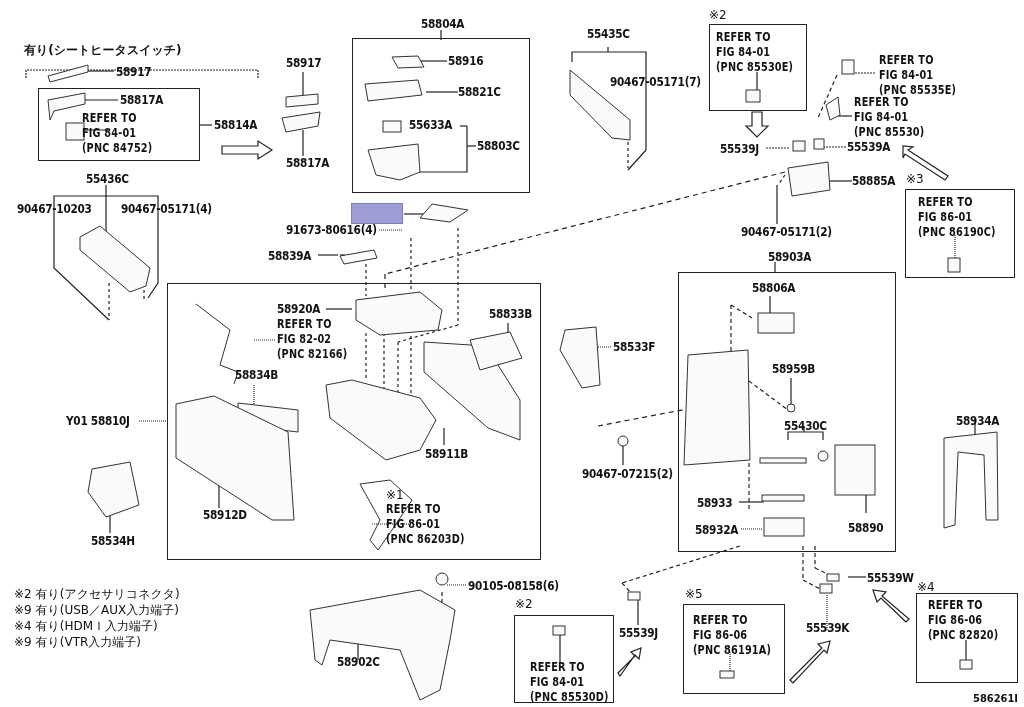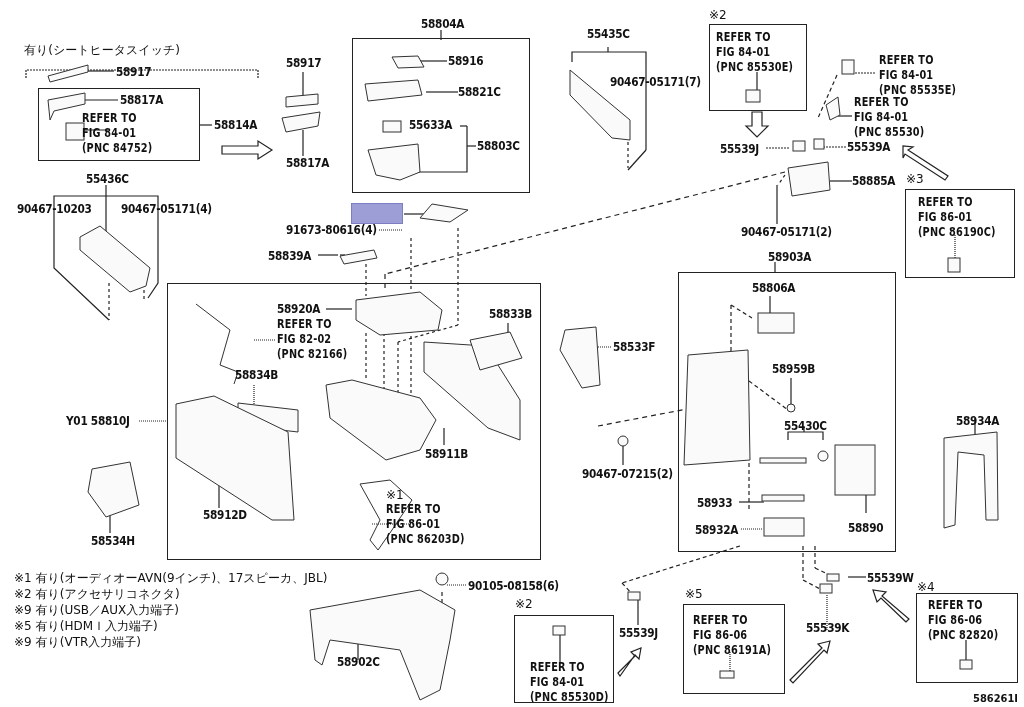--- a/index.html
+++ b/index.html
@@ -198,21 +198,21 @@
   <div class="box" style="left:709px;top:24px;width:98px;height:87px;"></div>
   <div class="box" style="left:905px;top:189px;width:110px;height:89px;"></div>
   <div class="box" style="left:167px;top:283px;width:374px;height:277px;"></div>
   <div class="box" style="left:678px;top:272px;width:218px;height:280px;"></div>
   <div class="box" style="left:514px;top:615px;width:100px;height:88px;"></div>
   <div class="box" style="left:683px;top:604px;width:102px;height:90px;"></div>
   <div class="box" style="left:916px;top:593px;width:102px;height:90px;"></div>
 
   <div class="hl" style="left:351px;top:203px;width:52px;height:21px;"></div>
 
-  <div class="note" style="left:24px;top:44px;">有り(シートヒータスイッチ)</div>
+  <div class="note" style="left:24px;top:44px;font-weight:bold;">有り(シートヒータスイッチ)</div>
 
   <div class="lbl" style="left:116px;top:65px;">58917</div>
   <div class="lbl" style="left:120px;top:93px;">58817A</div>
   <div class="lbl" style="left:214px;top:118px;">58814A</div>
   <div class="lbl" style="left:286px;top:56px;">58917</div>
   <div class="lbl" style="left:286px;top:156px;">58817A</div>
 
   <div class="lbl" style="left:421px;top:17px;">58804A</div>
   <div class="lbl" style="left:448px;top:54px;">58916</div>
   <div class="lbl" style="left:458px;top:85px;">58821C</div>
@@ -293,20 +293,19 @@
 (PNC 85530D)</div>
   <div class="note" style="left:685px;top:588px;">※5</div>
   <div class="ref" style="left:693px;top:613px;">REFER TO
 FIG 86-06
 (PNC 86191A)</div>
   <div class="note" style="left:917px;top:581px;">※4</div>
   <div class="ref" style="left:928px;top:598px;">REFER TO
 FIG 86-06
 (PNC 82820)</div>
 
-  <div class="note" style="left:14px;top:572px;">※1 有り(オーディオーAVN(9インチ)、17スピーカ、JBL)</div>
   <div class="note" style="left:14px;top:588px;">※2  有り(アクセサリコネクタ)</div>
   <div class="note" style="left:14px;top:604px;">※9  有り(USB／AUX入力端子)</div>
-  <div class="note" style="left:14px;top:620px;">※5  有り(HDMＩ入力端子)</div>
+  <div class="note" style="left:14px;top:620px;">※4  有り(HDMＩ入力端子)</div>
   <div class="note" style="left:14px;top:636px;">※9  有り(VTR入力端子)</div>
 
   <div class="footer" style="left:973px;top:692px;">586261I</div>
 </div>
 
 </body></html>

